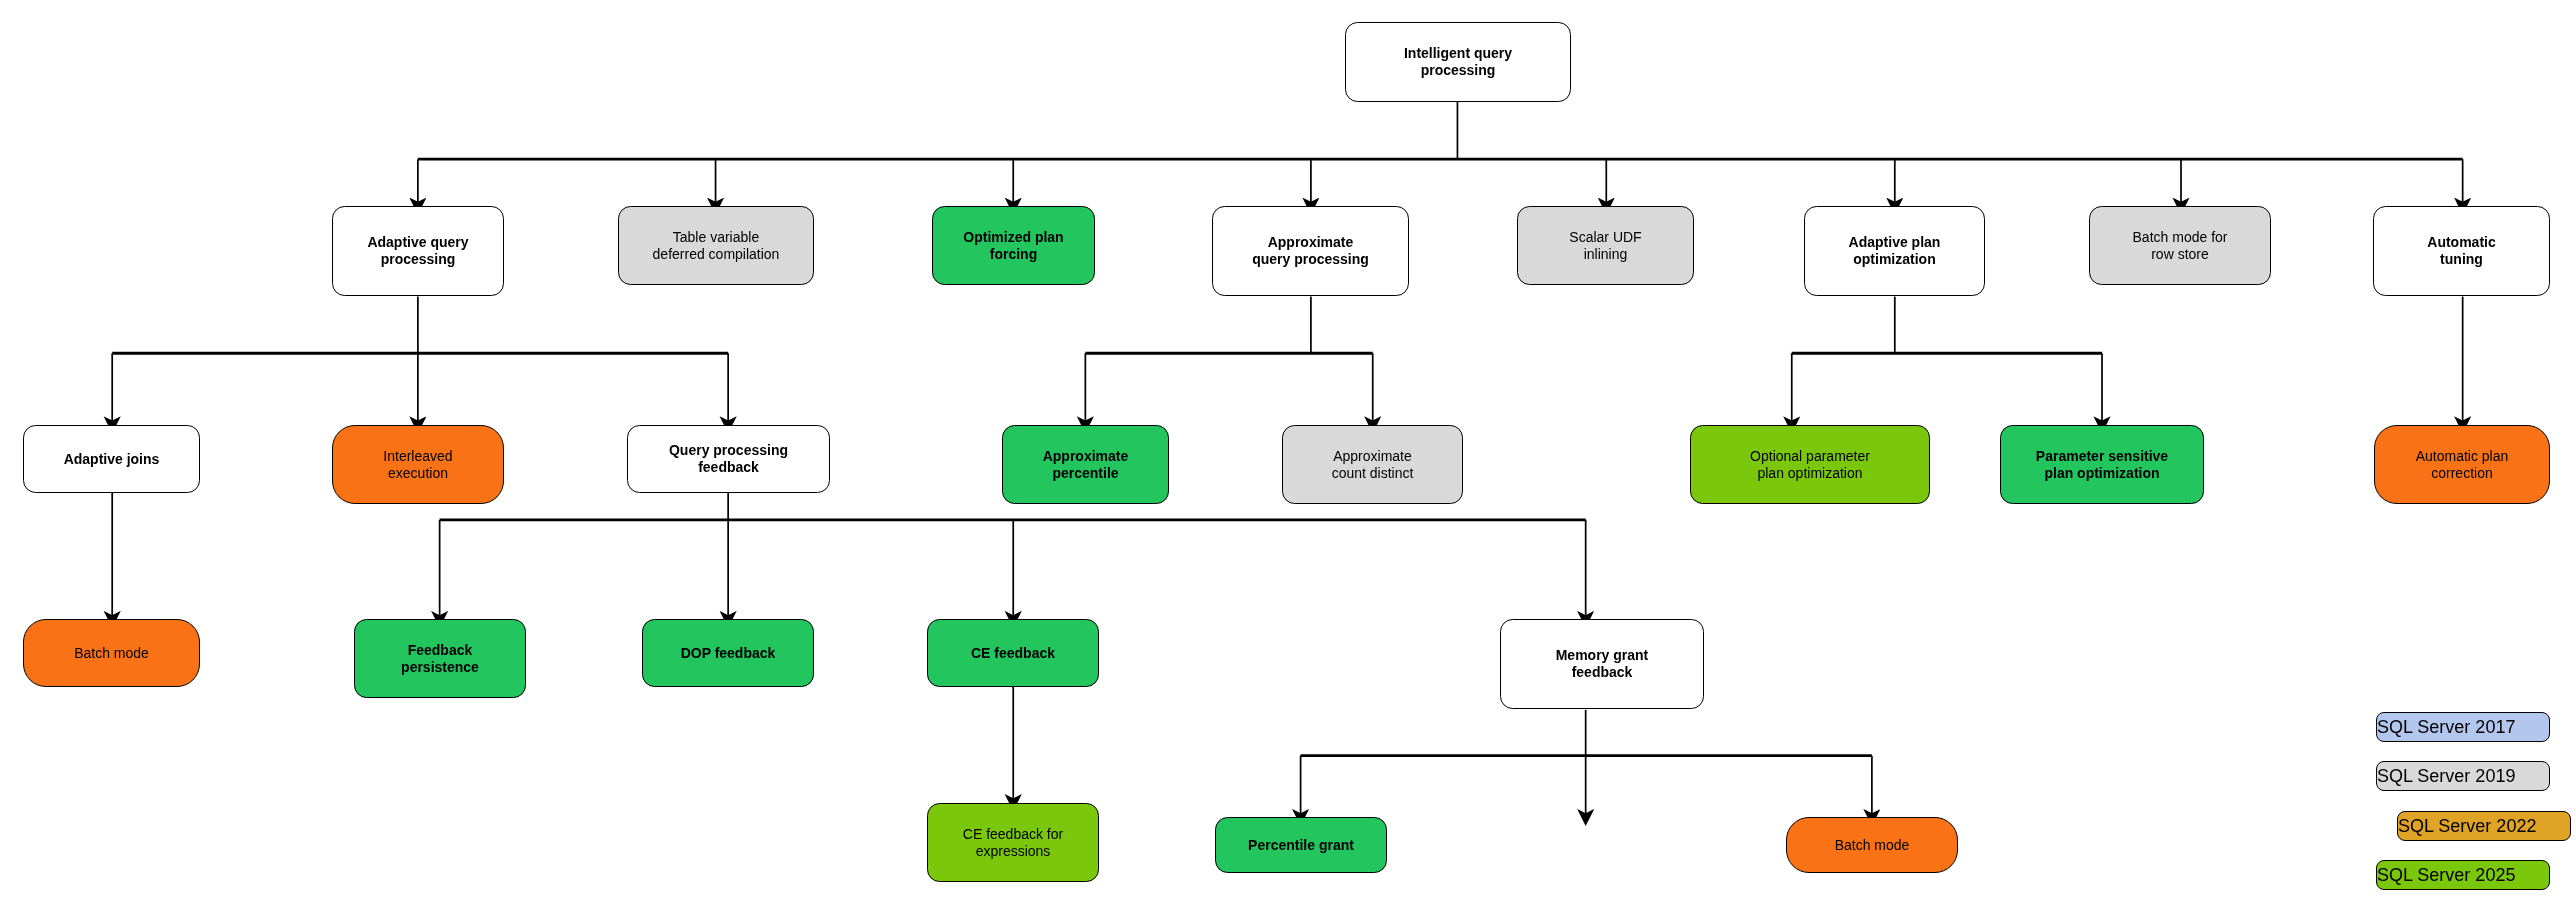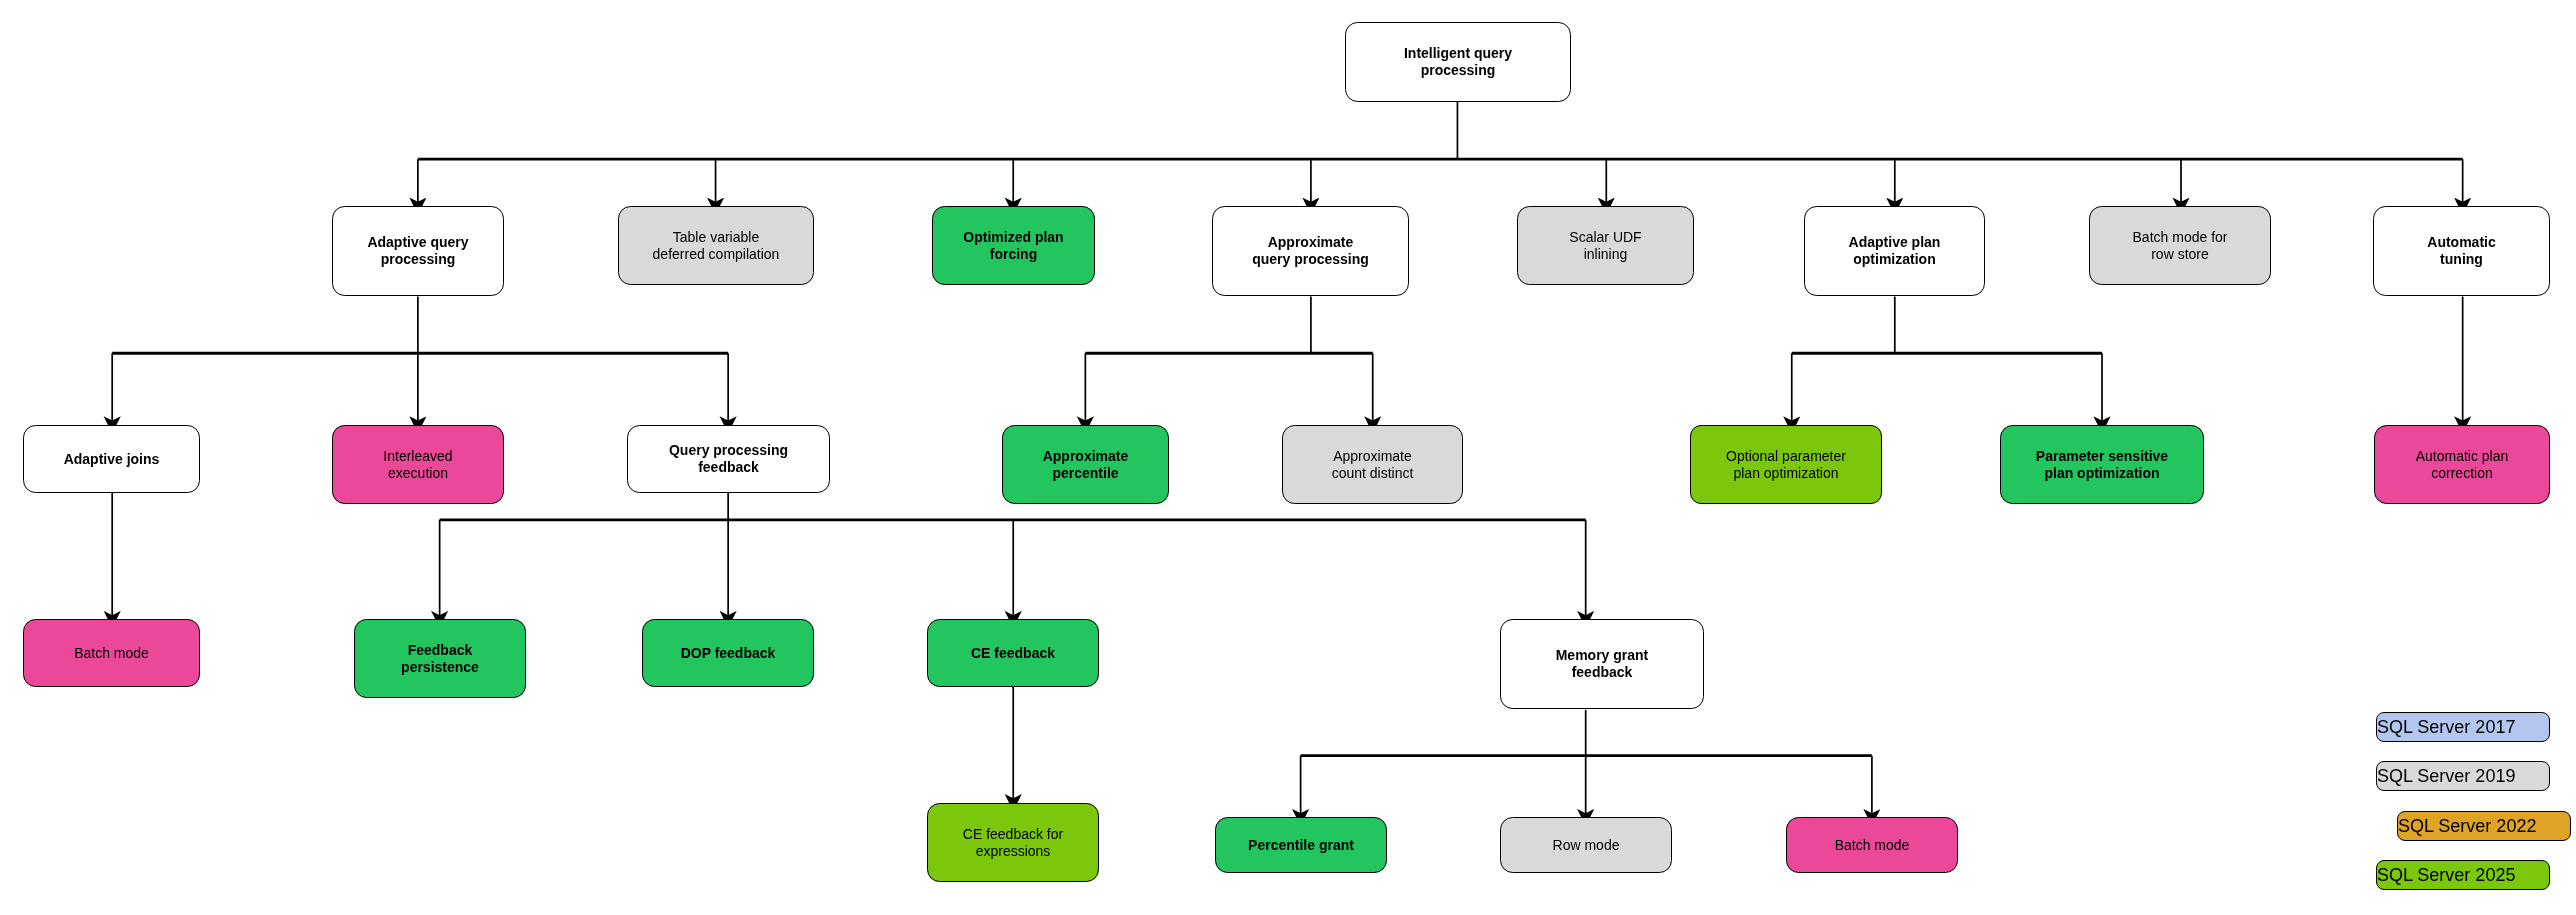--- a/index.html
+++ b/index.html
@@ -20,21 +20,21 @@
     background:#ffffff;
     font-size:14px;
     padding:2.3px 5.7px;
     white-space:pre-line;
   }
   .node.bold{font-weight:bold;}
   .node.white{background:#ffffff;}
   .node.gray{background:#d9d9d9;}
   .node.orange{background:#22c55e;font-weight:bold;}
   .node.green{background:#7ac70c;}
-  .node.blue{background:#ec4899;}
+  .node.blue{background:#f97316;border-radius:23px;}
   .legend-item{
     position:absolute;
     box-sizing:border-box;
     border:1.7px solid #000000;
     border-radius:8px;
     display:flex;
     align-items:center;
     justify-content:flex-start;
     font-size:18px;
     color:#000;
@@ -136,21 +136,21 @@
 
   <div class="node white bold" style="left:627px;top:425px;width:203px;height:68px;">Query processing
 feedback</div>
 
   <div class="node orange" style="left:1002px;top:425px;width:167px;height:79px;">Approximate
 percentile</div>
 
   <div class="node gray" style="left:1282px;top:425px;width:181px;height:79px;">Approximate
 count distinct</div>
 
-  <div class="node green" style="left:1690px;top:425px;width:192px;height:79px;border-radius:11px;">Optional parameter
+  <div class="node green" style="left:1690px;top:425px;width:240px;height:79px;">Optional parameter
 plan optimization</div>
 
   <div class="node orange" style="left:2000px;top:425px;width:204px;height:79px;">Parameter sensitive
 plan optimization</div>
 
   <div class="node blue" style="left:2374px;top:425px;width:176px;height:79px;">Automatic plan
 correction</div>
 
   <div class="node blue" style="left:23px;top:619px;width:177px;height:68px;">Batch mode</div>
 
@@ -162,21 +162,20 @@
   <div class="node orange" style="left:927px;top:619px;width:172px;height:68px;">CE feedback</div>
 
   <div class="node white bold" style="left:1500px;top:619px;width:204px;height:90px;">Memory grant
 feedback</div>
 
   <div class="node green" style="left:927px;top:803px;width:172px;height:79px;">CE feedback for
 expressions</div>
 
   <div class="node orange" style="left:1215px;top:817px;width:172px;height:56px;">Percentile grant</div>
 
-  <div class="node gray" style="left:1500px;top:817px;width:172px;height:56px;">Row mode</div>
 
   <div class="node blue" style="left:1786px;top:817px;width:172px;height:56px;">Batch mode</div>
 
   <div>
     <div class="legend-item" style="left:2376px;top:712px;width:174px;height:30px;background:#b3c7ee;">
       <span>SQL Server 2017</span>
     </div>
     <div class="legend-item" style="left:2376px;top:761px;width:174px;height:30px;background:#d9d9d9;">
       <span>SQL Server 2019</span>
     </div>

